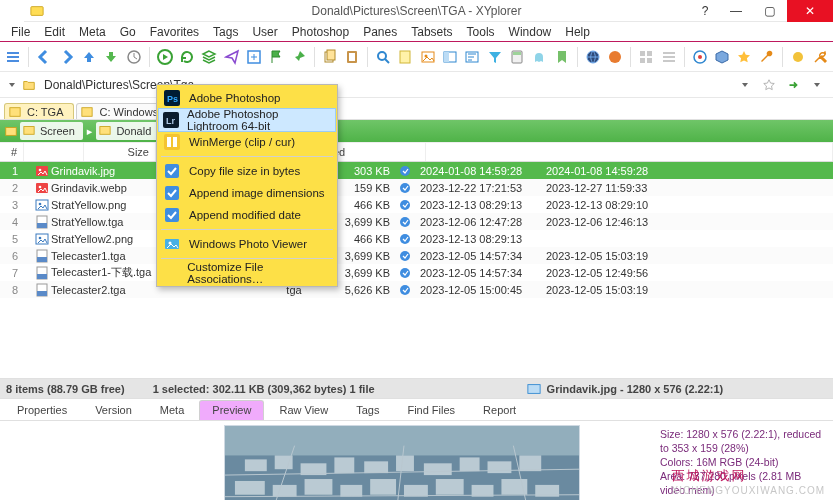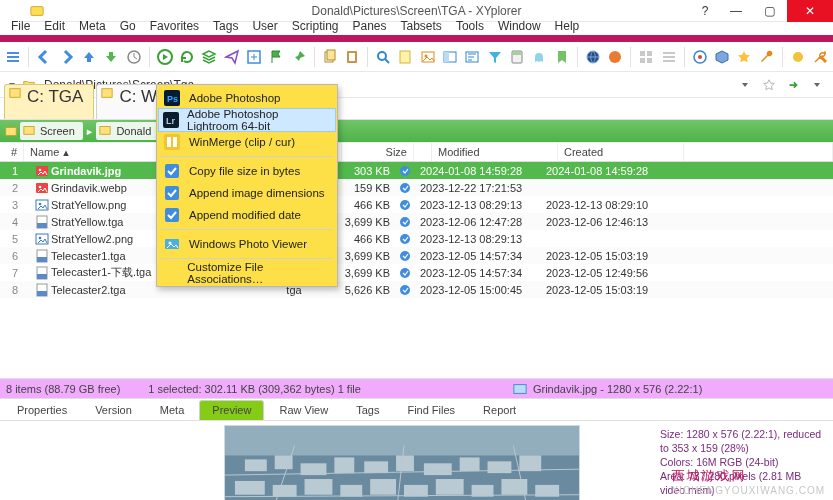--- a/index.html
+++ b/index.html
@@ -22,38 +22,38 @@
   .titlebar { height: 22px; background: #fff; display: flex; align-items: center; border-bottom: 1px solid #e8e8e8; margin-left: 24px; }
   .titlebar .sys-icon { width: 18px; height: 18px; margin: 0 4px; display:flex; align-items:center; justify-content:center;}
   .titlebar .title-text { flex: 0 0 auto; margin: 0 auto; color:#555; font-size: 12px; position:absolute; left:0; right:0; text-align:center; pointer-events:none;}
   .titlebar .spacer { flex: 1; }
   .winbtns { display:flex; height:22px; }
   .winbtn { width:34px; height:22px; display:flex; align-items:center; justify-content:center; font-size:12px; color:#333; }
   .winbtn.close { background:#e81123; color:#fff; width:46px; }
   .winbtn.help { width:28px; }
 
   
-  .menubar { height:20px; background:#fff; display:flex; align-items:flex-end; padding:0 4px; font-size:12px; color:#333; border-bottom:7px solid #be185d;}
+  .menubar { height:20px; background:#fff; display:flex; align-items:center; padding:0 4px; font-size:12px; color:#333; border-bottom:1px solid #be185d;}
   .menubar span { padding:2px 7px; border-radius:2px; }
 
   
   .toolbar { height:30px; background:#fff; display:flex; align-items:center; padding:2px 4px; gap:4px; border-bottom:1px solid #e8e8e8;}
   .tbtn { width:24px; height:24px; display:flex; align-items:center; justify-content:center; border-radius:3px; }
   .tsep { width:1px; height:20px; background:#e0e0e0; margin:0 2px; }
   svg { display:block; }
 
   
   .addr-row { height:26px; display:flex; align-items:center; gap:4px; padding:2px 6px; background:#fff; border-bottom:1px solid #e8e8e8;}
   .addr-row .dd { color:#666; }
   .addr-text { flex:1; padding:2px 4px; font-size:12px; color:#333; }
   .iconbtn-sm { width:20px; height:20px; display:flex; align-items:center; justify-content:center; }
 
   
   .tabrow { height:22px; background:#fff; display:flex; align-items:flex-end; gap:2px; padding:0 4px; border-bottom:1px solid #e0e0e0;}
-  .tab { height:35px; padding:2px 10px 1px 22px; font-size:17px; position:relative; border:1px solid #d0d0d0; border-bottom:none; border-radius:3px 3px 0 0; background:#fafafa;}
+  .tab { height:16px; padding:2px 10px 1px 22px; font-size:11px; position:relative; border:1px solid #d0d0d0; border-bottom:none; border-radius:3px 3px 0 0; background:#fafafa;}
   .tab.active { background:#fff2bf; border-color:#d6c77a;}
   .tab .ticon { position:absolute; left:4px; top:2px; width:14px; height:14px; }
   .crumb-row { height:22px; background: linear-gradient(#6fc568,#4fb348); display:flex; align-items:center; padding:0 4px; gap:2px; color:#fff; font-size:11px;}
   .crumb { padding:2px 8px 2px 20px; background:rgba(255,255,255,.88); color:#333; border-radius:2px; position:relative; height:18px; line-height:14px;}
   .crumb .cicon { position:absolute; left:3px; top:2px; width:13px; height:13px; }
   .crumb.sep { background:transparent; color:#fff; padding:2px 2px; }
 
   
   .gridhead { height:20px; background:#fff; border-top:1px solid #eee; border-bottom:1px solid #ddd; display:flex; font-size:11px; color:#444;}
   .gridhead .col { padding:3px 6px; border-right:1px solid #eee; display:flex; align-items:center; gap:4px;}
@@ -65,41 +65,41 @@
   .col-cre   { width:126px; }
   .col-x     { flex:1; }
 
   
   .filegrid { background:#fff; height:142px; overflow:hidden; }
   .row { height:17px; display:flex; align-items:center; font-size:11px; }
   .row .cell { padding:1px 6px; overflow:hidden; white-space:nowrap; }
   .row:nth-child(odd){ background:#fff; }
   .row:nth-child(even){ background:#fbfbfb; }
   .row.sel { background: var(--row-sel); color:#fff; }
-  .row.sel .label-bump { font-weight:700; }
+  .row.sel .label-bump { font-weight:400; }
   .ficon { width:15px; height:15px; margin:0 2px 0 4px; flex:0 0 15px; display:flex; align-items:center; justify-content:center;}
   .bluedot { width:14px; height:14px; display:flex; align-items:center; justify-content:center; color:#fff; }
   .bluedot svg circle { fill:#3f8de0; }
   .cell.num { width:24px; text-align:right; color:#888; }
   .row.sel .cell.num { color:#fff; }
   .cell.name { width:240px; display:flex; align-items:center; }
   .cell.ext  { width:60px; text-align:center; }
   .cell.size { width:72px; text-align:right; }
   .cell.mod  { width:126px; }
   .cell.cre  { width:126px; }
   .cell.dot  { width:18px; display:flex; justify-content:center; }
 
   
-  .status-mid { height:20px; border-top:1px solid #e0e0e0; background:#f0abfc; display:flex; align-items:center; font-size:11px; color:#444; padding:0 6px; gap:28px;}
+  .status-mid { height:20px; border-top:1px solid #e0e0e0; background:#e5e5e5; display:flex; align-items:center; font-size:11px; color:#444; padding:0 6px; gap:28px;font-weight:bold;}
   .status-mid .chunk { display:flex; align-items:center; gap:6px;}
 
   
   .btabs { height:22px; background:#fff; border-top:1px solid #e0e0e0; display:flex; align-items:flex-end; padding:0 4px; gap:2px;}
   .btab { height:20px; padding:3px 12px; font-size:11px; border:1px solid transparent; border-bottom:none; border-radius:3px 3px 0 0; color:#444;}
-  .btab.active { background:#84cc16; border-color:#d0d0d0; }
+  .btab.active { background:#f0abfc; border-color:#d0d0d0; }
 
   
   .preview-area { height:118px; background:#fff; border-top:1px solid #e0e0e0; display:flex; padding:4px; gap:10px;}
   .preview-canvas { margin-left:220px; width:356px; height:110px; border:1px solid #cfd9e2; background:#cfd9e2; position:relative; overflow:hidden;}
   .info-panel { flex:1; padding:2px 4px 2px 70px; font-size:10.5px; line-height:14px; }
   .info-panel .k { color:#7a2a7a; }
 
   
   .watermark { position:absolute; right:8px; bottom:4px; font-size:10px; letter-spacing:1px; color:#c7c7c7; }
 
@@ -140,21 +140,21 @@
 </div>
 
 <div class="menubar">
   <span>File</span>
   <span>Edit</span>
   <span>Meta</span>
   <span>Go</span>
   <span>Favorites</span>
   <span>Tags</span>
   <span>User</span>
-  <span>Scripting</span>
+  <span>Photoshop</span>
   <span>Panes</span>
   <span>Tabsets</span>
   <span>Tools</span>
   <span>Window</span>
   <span>Help</span>
 </div>
 
 <div class="toolbar">
   <div class="tbtn sz16">
       <svg viewBox="0 0 16 16">
@@ -430,24 +430,20 @@
           <rect x="1" y="3" width="12" height="9" fill="#ffe07a" stroke="#caa21a"></rect>
         </svg>
       </span>
     <span>Donald</span>
   </div>
   <div class="crumb sep">▸</div>
 </div>
 
 <div class="gridhead">
   <div class="col col-num">#</div>
-  <div class="col col-name">
-      <span>Name</span> 
-      <span>▴</span>
-    </div>
   <div class="col col-ext">
       <span class="hidden-overflow-col">Ext</span>
     </div>
   <div class="col col-size">
       <span>Size</span>
     </div>
   <div class="col" style="width:18px"></div>
   <div class="col col-mod">
       <span>Modified</span>
     </div>
@@ -499,20 +495,21 @@
       <div class="cell size">159 KB</div>
       <div class="cell dot">
         <span class="bluedot">
           <svg width="12" height="12">
             <circle cx="6" cy="6" r="5"></circle>
             <path d="M4 6l2 2 3-4" stroke="#fff" fill="none" stroke-width="1.2"></path>
           </svg>
         </span>
       </div>
       <div class="cell mod">2023-12-22 17:21:53</div>
+      <div class="cell cre">2023-12-27 11:59:33</div>
     </div>
     <div class="row">
       <div class="cell num">3</div>
       <div class="cell name">
         <span class="ficon">
           <svg width="14" height="14" viewBox="0 0 14 14">
             <rect x="1" y="2" width="12" height="10" fill="#fff" stroke="#3a7abf"></rect>
             <circle cx="5" cy="6" r="1.3" fill="#3a7abf"></circle>
             <path d="M3 11l3-3 2 2 2-3 2 4" fill="none" stroke="#3a7abf"></path>
           </svg>

